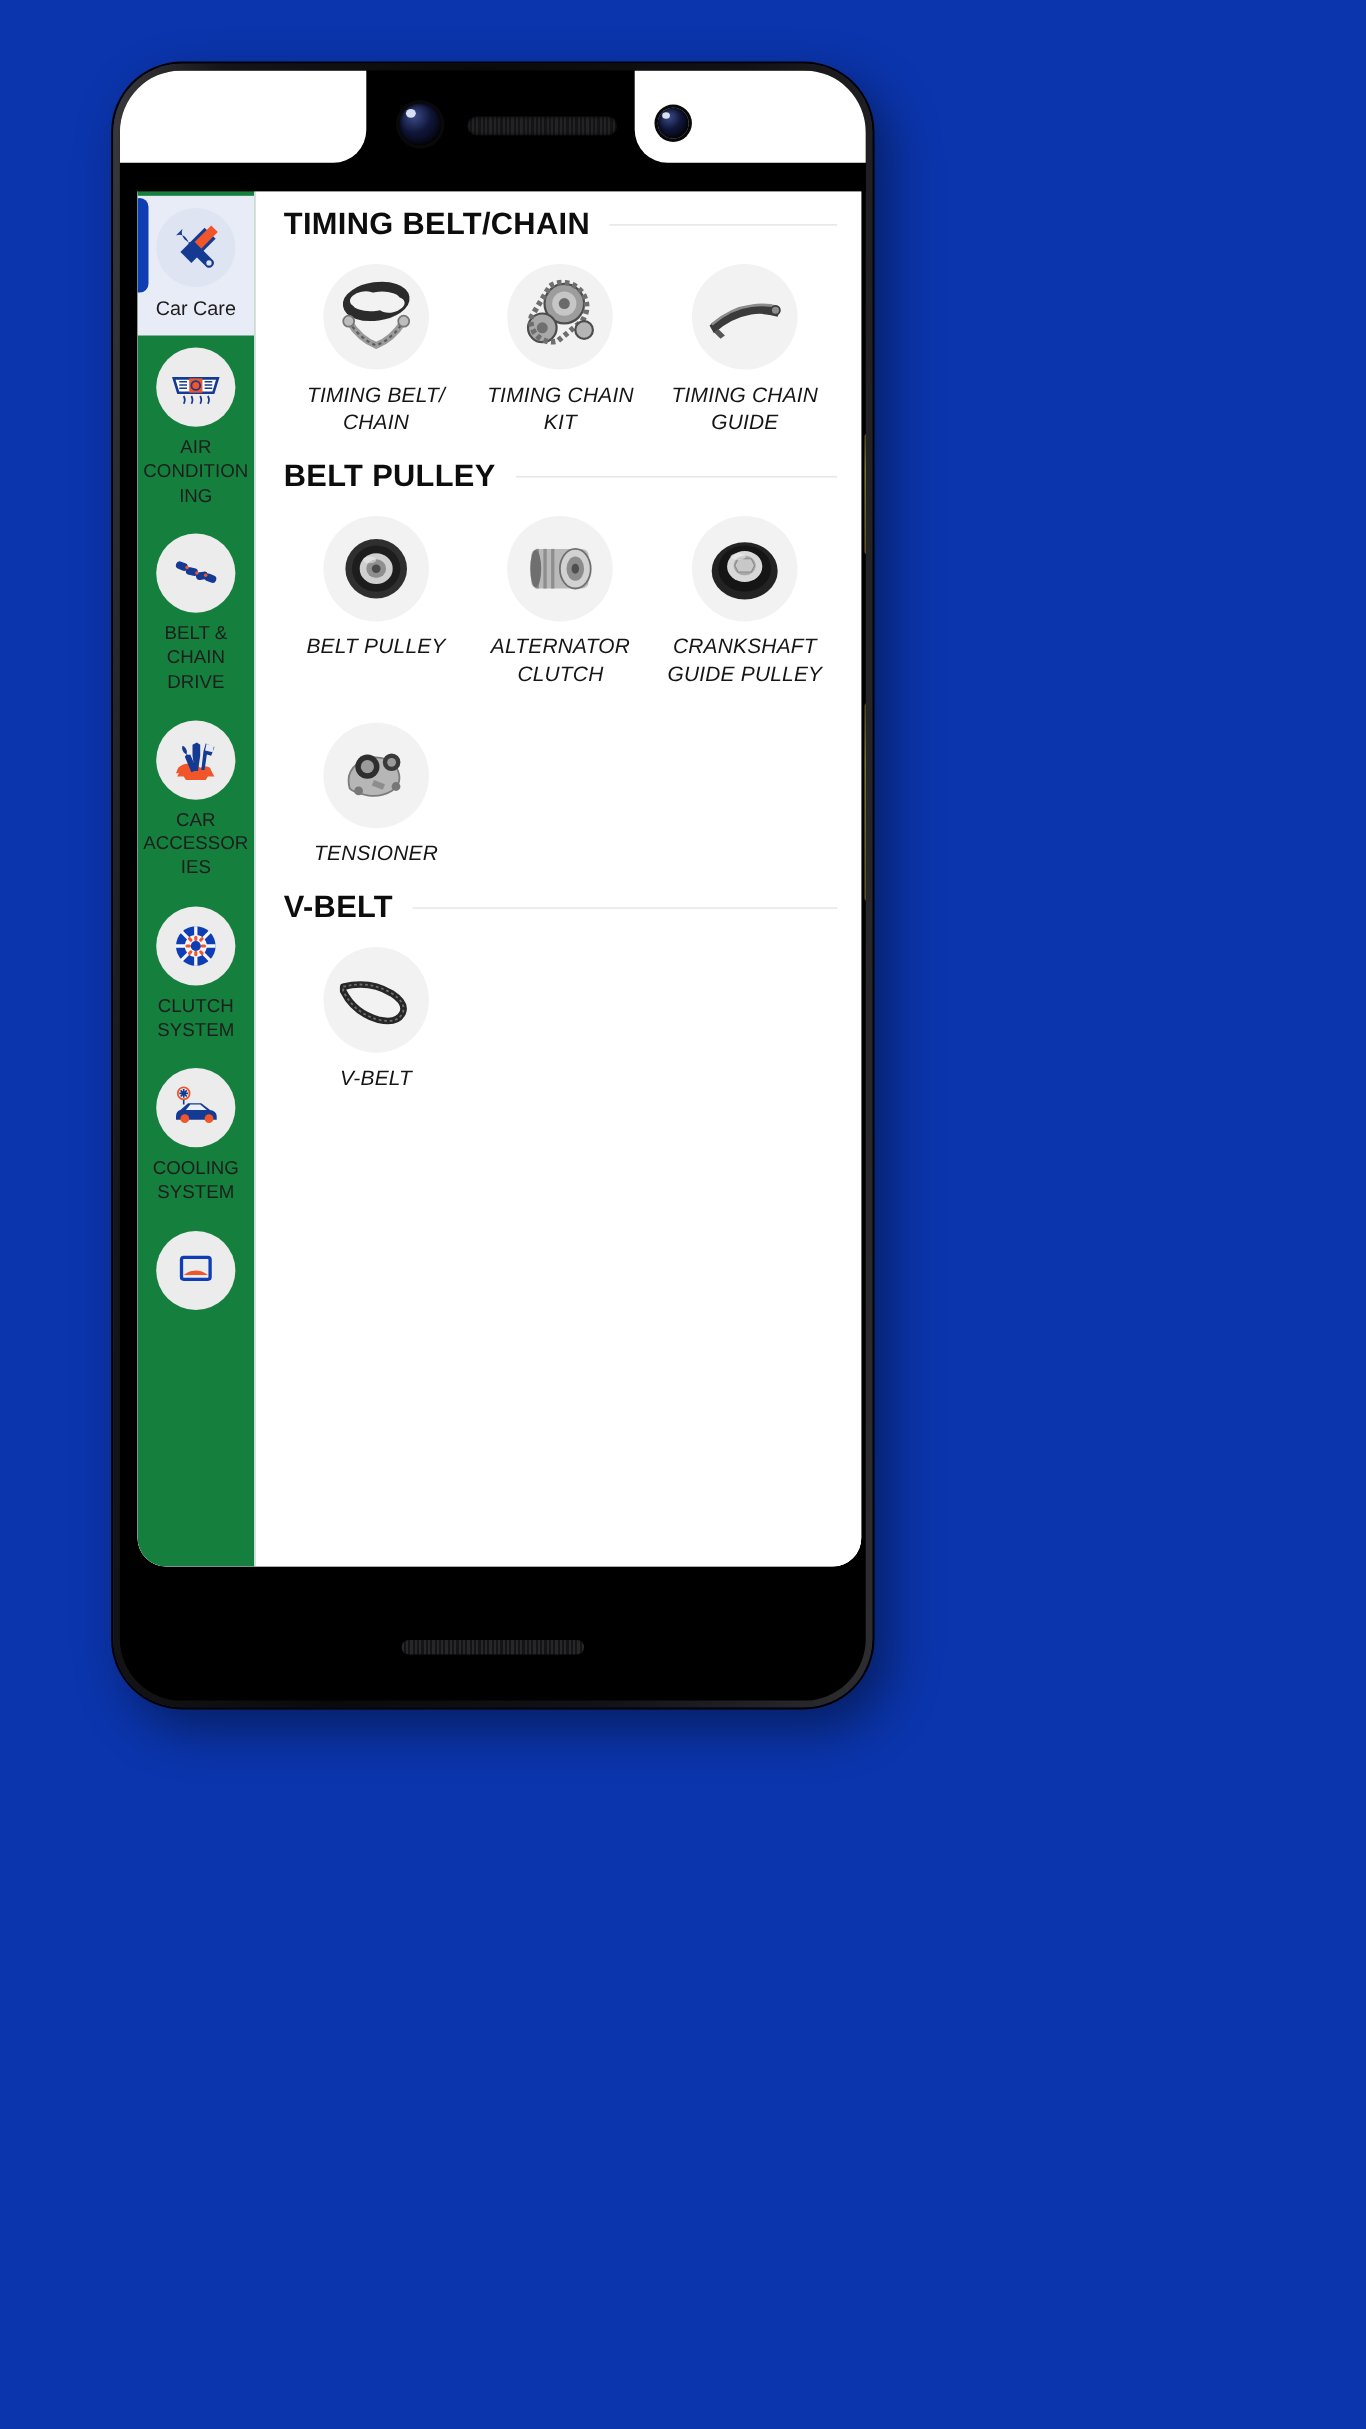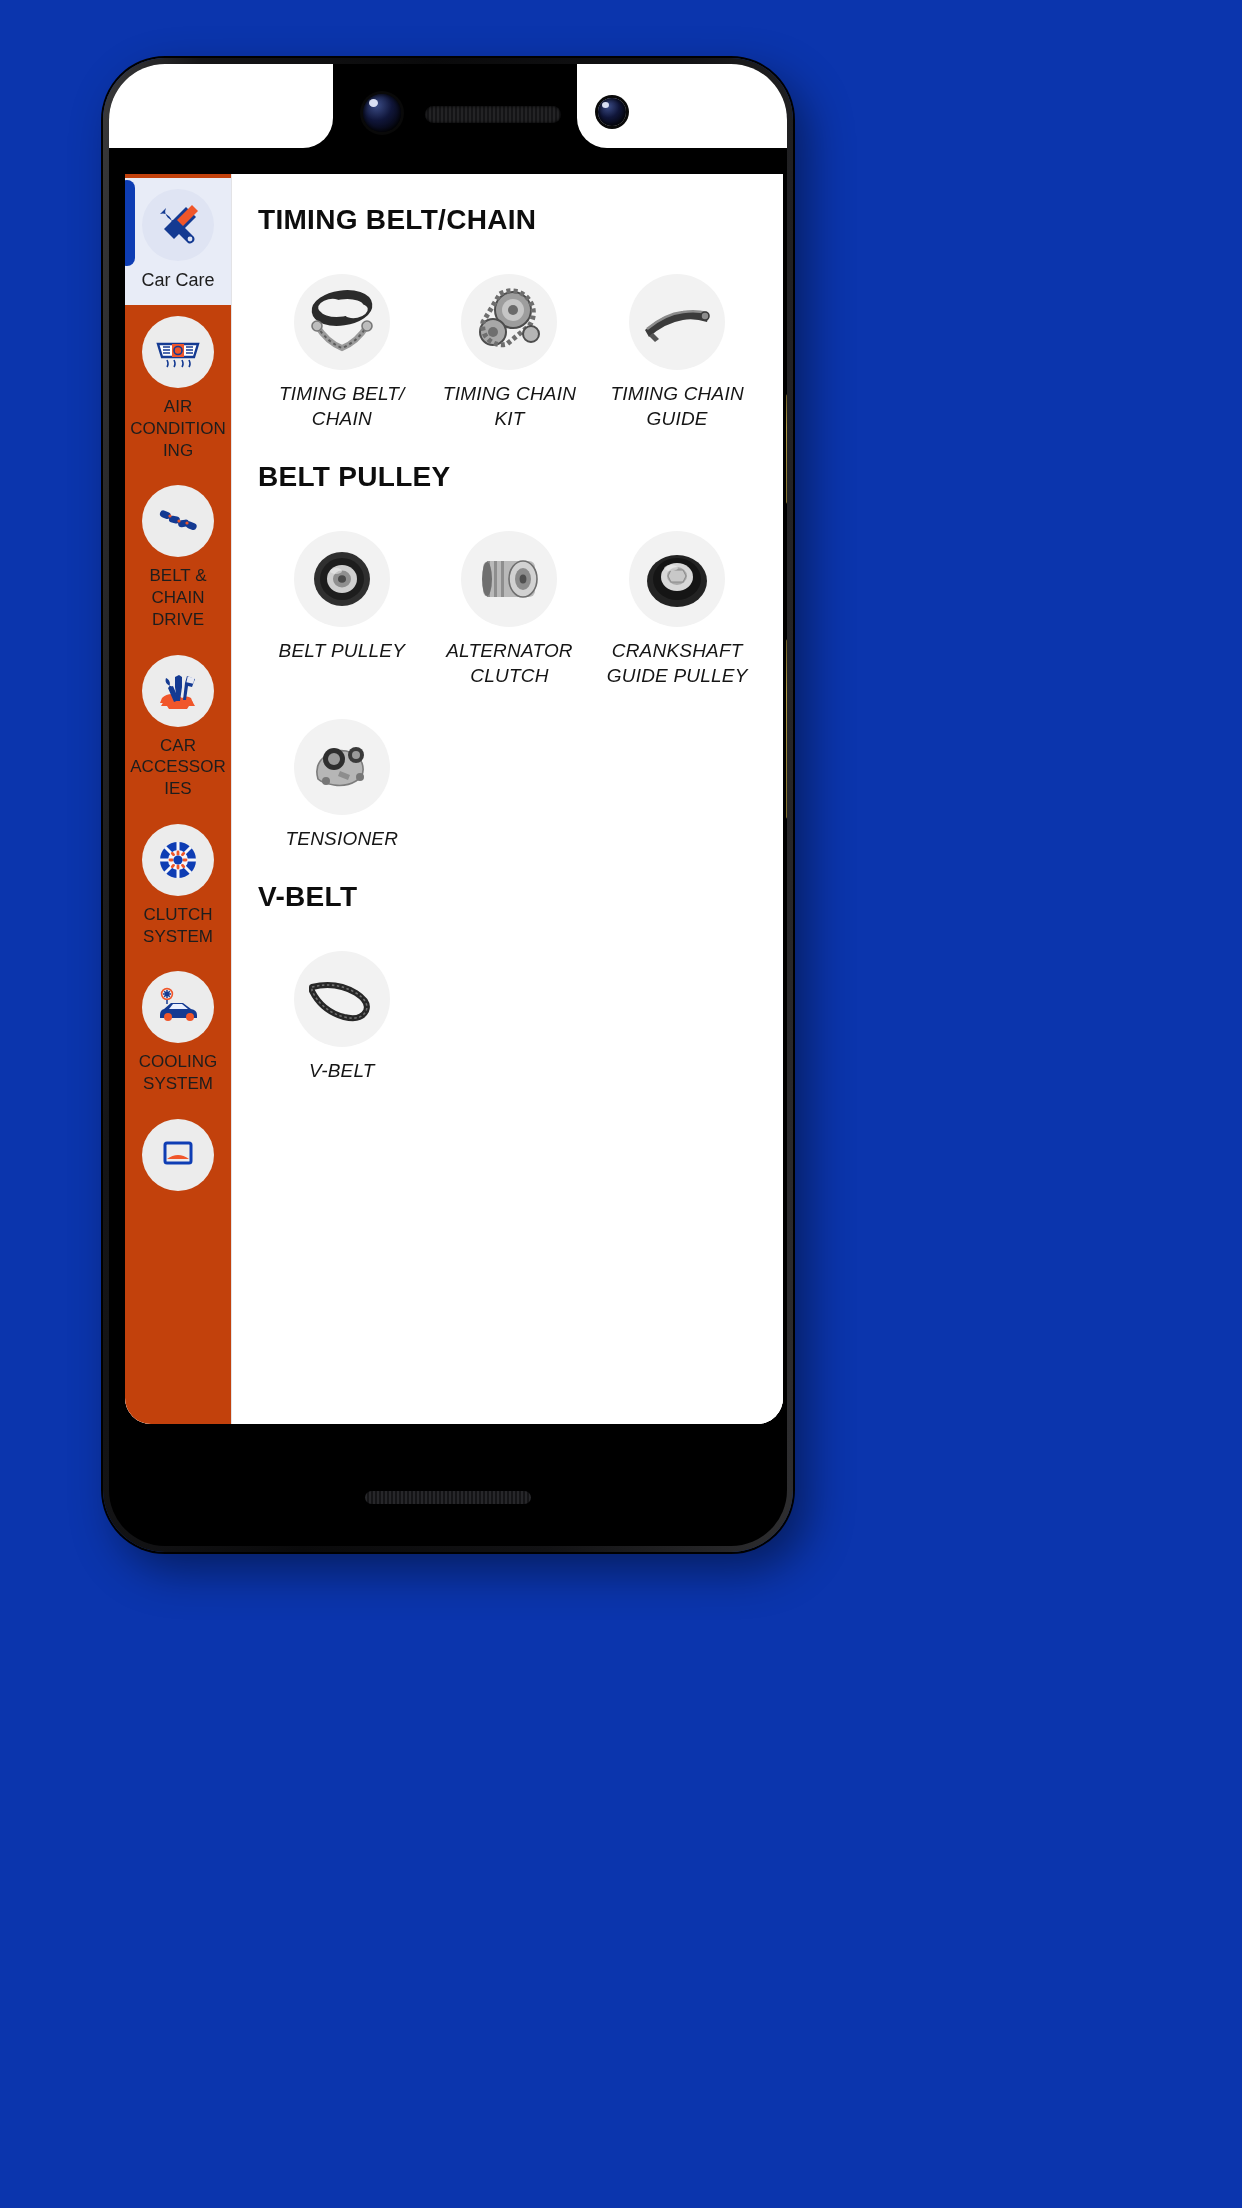--- a/index.html
+++ b/index.html
@@ -166,21 +166,21 @@
   .body-wrap {
     display: flex;
     height: 1254px;
     background: #fff;
   }
 
   
   .sidebar {
     width: 107px;
     flex: 0 0 107px;
-    background: #c2410c;
+    background: #15803d;
     border-right: 1px solid #e3e3e6;
     overflow: hidden;
     position: relative;
     padding-top: 8px;
   }
   .side-item {
     position: relative;
     padding: 11px 3px 13px 3px;
     text-align: center;
     cursor: pointer;
@@ -217,24 +217,23 @@
   
   .content {
     flex: 1;
     background: #fff;
     padding: 18px 22px 0 26px;
     overflow: hidden;
   }
   .section { margin-bottom: 6px; }
   .section-head {
     display: flex;
-    align-items: flex-start;
+    align-items: center;
     gap: 18px;
-    margin: 16px 0 8px 0;
-    flex-direction: column;
+    margin: 0 0 8px 0;
   }
   .section-title {
     font-size: 28px;
     font-weight: 700;
     color: #0d0d0d;
     letter-spacing: .3px;
     white-space: nowrap;
   }
   .section-rule {
     flex: 1;

